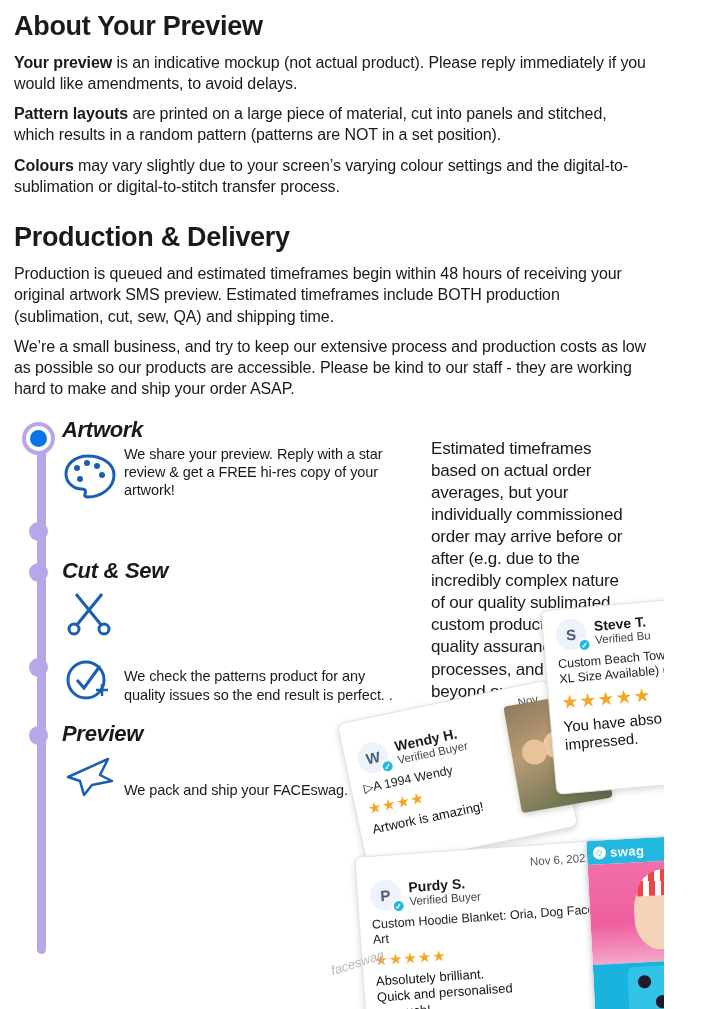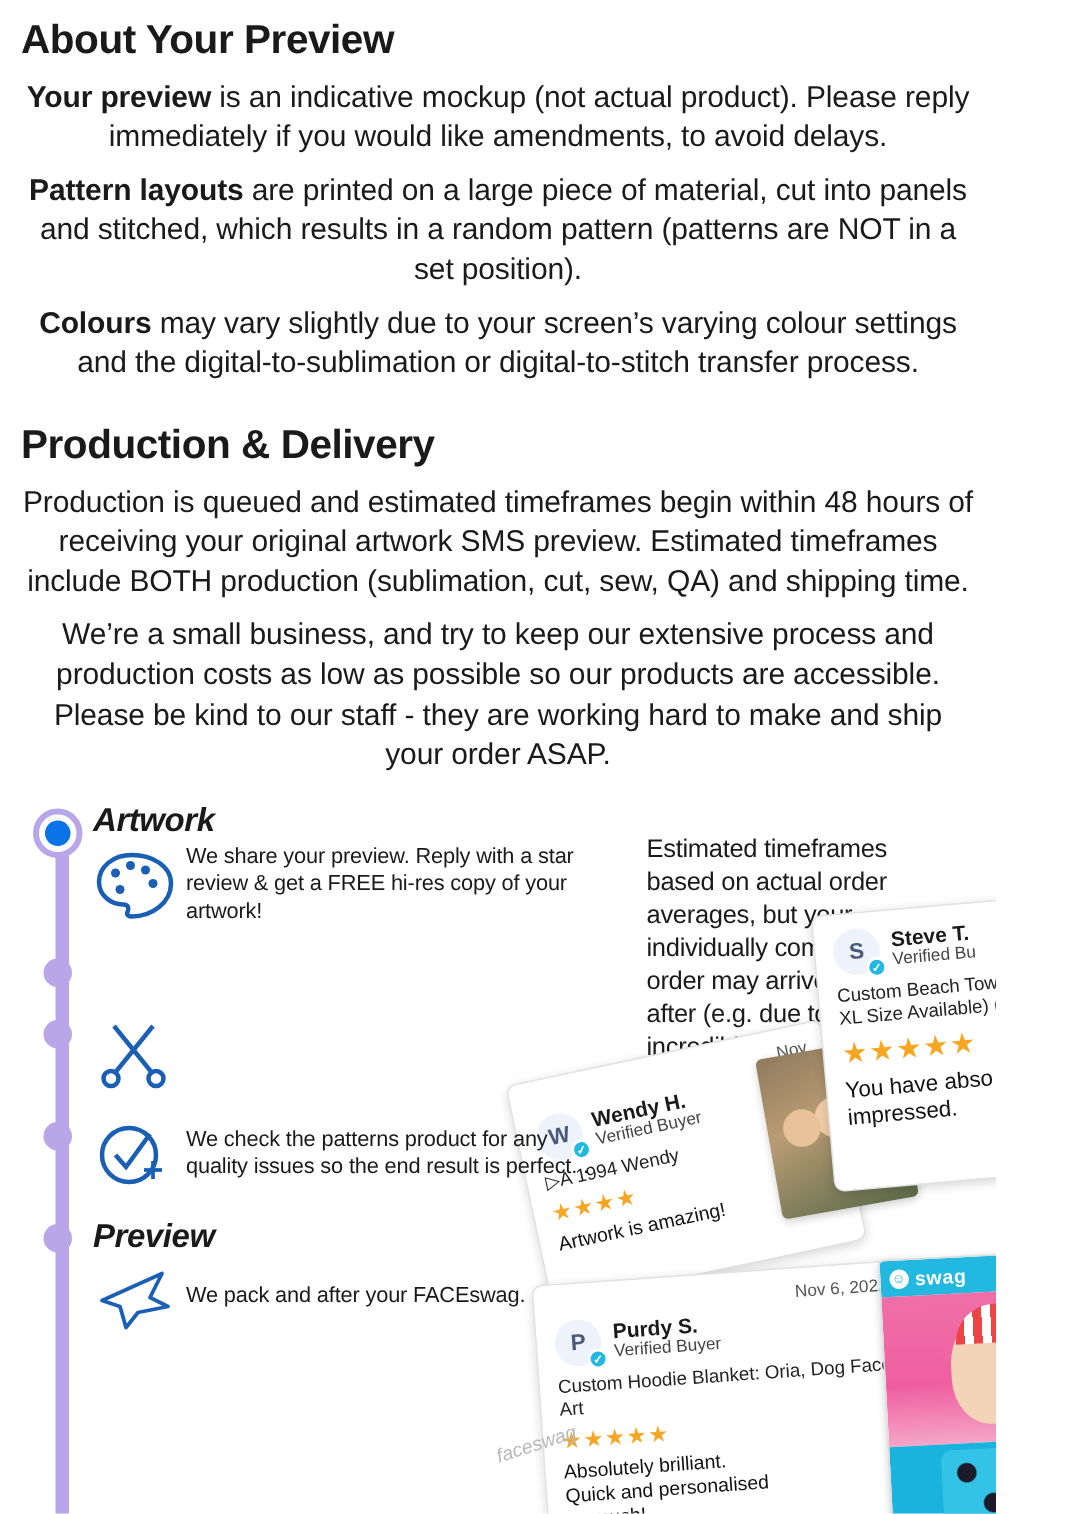--- a/index.html
+++ b/index.html
@@ -26,25 +26,24 @@
     font-weight: bold;
     letter-spacing: -0.3px;
     margin: 6px 0 10px 0;
     line-height: 1.1;
   }
   h1.section-title.second {
     margin-top: 26px;
   }
 
   p.body-para {
-    font-size: 20px;
+    font-size: 16px;
     line-height: 1.33;
     margin: 0 0 9px 0;
     letter-spacing: -0.1px;
-    text-align: center;
   }
   p.body-para b { font-weight: bold; }
 
   
   .lower {
     display: flex;
     margin-top: 18px;
     position: relative;
   }
   .timeline {
@@ -98,21 +97,21 @@
   }
   .step-body { flex: 1; padding-right: 6px; }
   .step-title {
     font-size: 22px;
     font-weight: bold;
     letter-spacing: -0.3px;
     margin: 0 0 4px 0;
     line-height: 1.05;
     font-style: italic;
   }
-  .step-row { display: flex; align-items: center; }
+  .step-row { display: flex; align-items: flex-end; }
   .step-icon {
     width: 62px;
     flex: 0 0 62px;
     padding-top: 2px;
   }
   .step-icon svg { display: block; }
   .step-text {
     font-size: 14.5px;
     line-height: 1.27;
     letter-spacing: -0.1px;
@@ -341,20 +340,21 @@
         <div class="dot-col">
           <div class="dot"></div>
         </div>
       </div>
 
       <div class="step">
         <div class="dot-col">
           <div class="dot"></div>
         </div>
         <div class="step-body">
+          <div class="step-title">Cut &amp; Sew</div>
           <div class="step-row">
             <div class="step-icon">
               <svg width="56" height="48" viewBox="0 0 56 48">
                 <line x1="14" y1="6" x2="40" y2="38" stroke="#1a5fb4" stroke-width="3"></line>
                 <line x1="40" y1="6" x2="14" y2="38" stroke="#1a5fb4" stroke-width="3"></line>
                 <circle cx="12" cy="41" r="5" fill="none" stroke="#1a5fb4" stroke-width="3"></circle>
                 <circle cx="42" cy="41" r="5" fill="none" stroke="#1a5fb4" stroke-width="3"></circle>
               </svg>
             </div>
           </div>
@@ -386,21 +386,21 @@
           <div class="dot"></div>
         </div>
         <div class="step-body">
           <div class="step-title">Preview</div>
           <div class="step-row">
             <div class="step-icon">
               <svg width="56" height="48" viewBox="0 0 56 48">
                 <path d="M6 26 L46 8 L38 24 L50 30 L30 34 L22 44 L18 30 Z" fill="none" stroke="#1a5fb4" stroke-width="2.5" stroke-linejoin="round"></path>
               </svg>
             </div>
-            <div class="step-text">We pack and after your FACEswag.</div>
+            <div class="step-text">We pack and ship your FACEswag.</div>
           </div>
         </div>
       </div>
     </div>
 
     <div class="right-col">
       <p>Estimated timeframes based on actual order averages, but your individually commissioned order may arrive before or after (e.g. due to the incredibly complex nature of our quality sublimated custom products, our quality assurance processes, and events beyond our control)</p>
     </div>
   </div>
 

